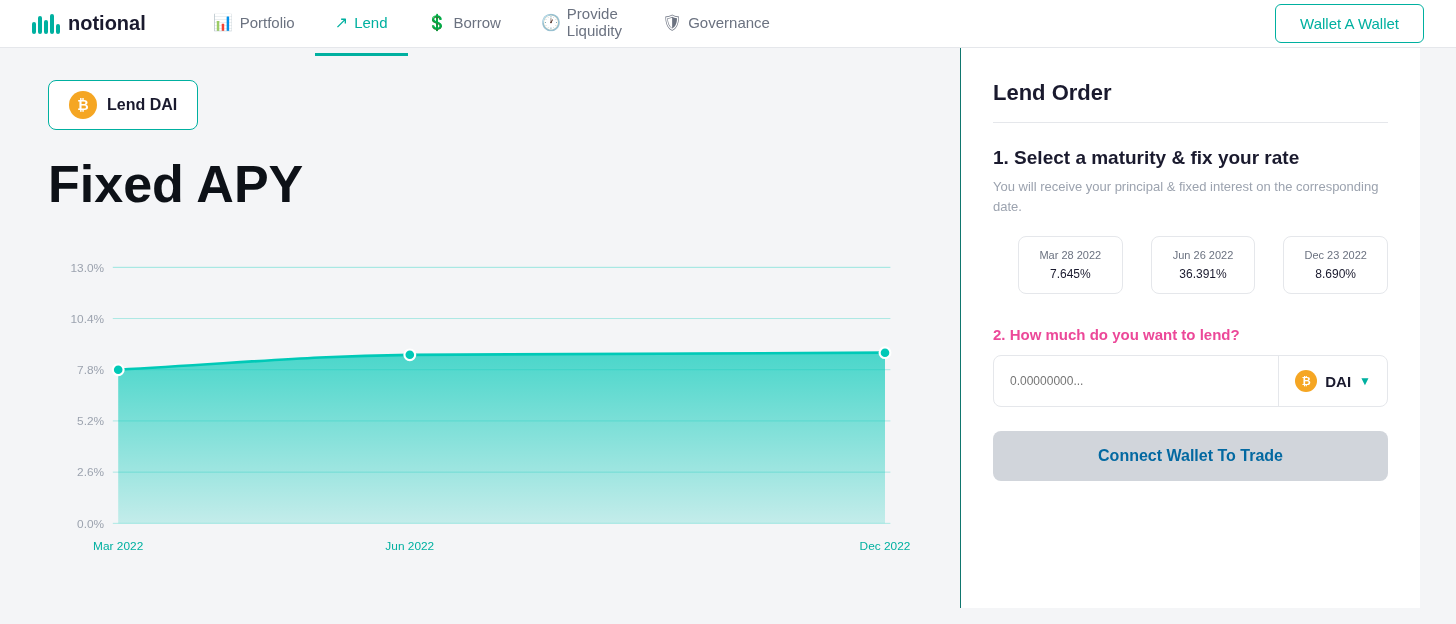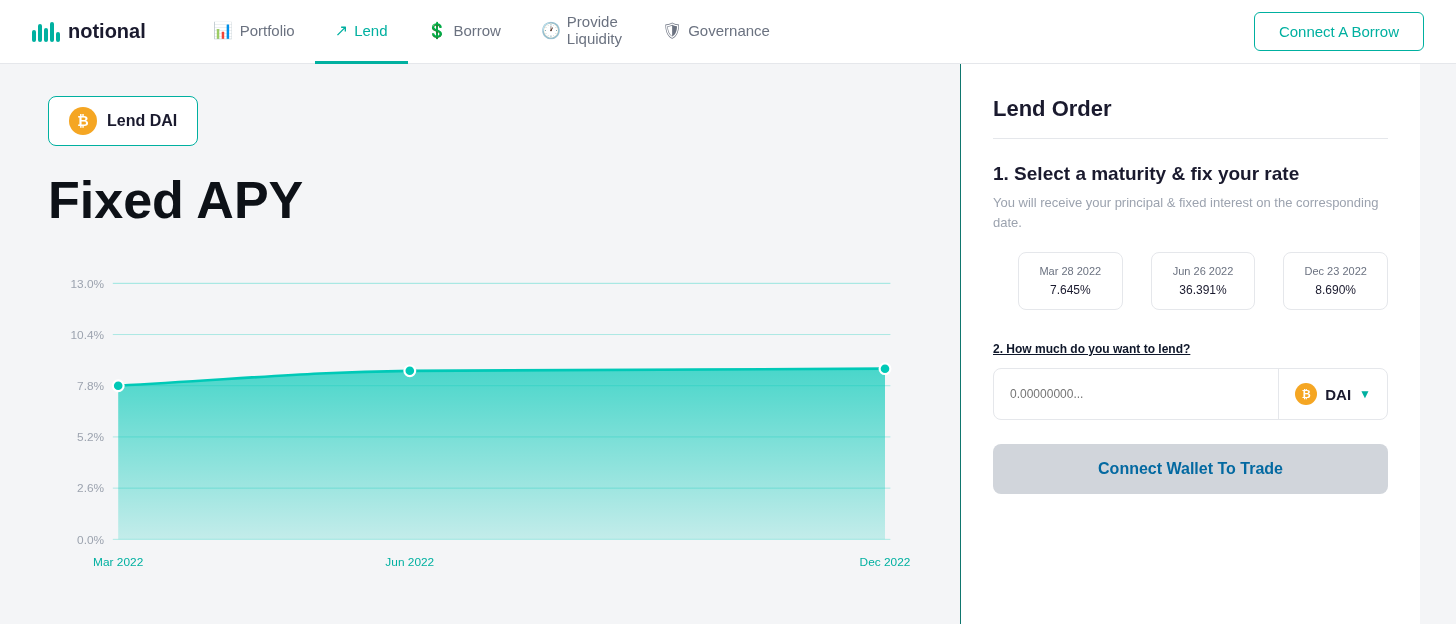--- a/index.html
+++ b/index.html
@@ -1,21 +1,21 @@
 <!DOCTYPE html>
 <html><head>
   <meta charset="utf-8">
   <style>
     * { box-sizing: border-box; margin: 0; padding: 0; }
     body { font-family: -apple-system, BlinkMacSystemFont, 'Segoe UI', sans-serif; background: #f4f5f7; color: #1a1a2e; }
 
     
     .navbar {
       display: flex; align-items: center; background: #fff;
-      border-bottom: 1px solid #e5e7eb; padding: 0 32px; height: 64px;
+      border-bottom: 1px solid #e5e7eb; padding: 0 32px; height: 48px;
       position: sticky; top: 0; z-index: 100;
     }
     .nav-logo { display: flex; align-items: center; gap: 8px; margin-right: 48px; text-decoration: none; }
     .nav-logo-icon { display: flex; gap: 2px; align-items: flex-end; }
     .bar { width: 4px; background: #00b0a0; border-radius: 2px; }
     .nav-logo-text { font-size: 20px; font-weight: 700; color: #1a1a2e; }
     .nav-links { display: flex; gap: 0; flex: 1; }
     .nav-link {
       display: flex; align-items: center; gap: 6px; padding: 0 20px; height: 64px;
       text-decoration: none; font-size: 15px; color: #6b7280; cursor: pointer; border-bottom: 3px solid transparent;
@@ -57,21 +57,21 @@
     .section-desc { font-size: 13px; color: #9ca3af; margin-bottom: 20px; line-height: 1.5; }
 
     .maturity-cards { display: flex; gap: 28px; margin-bottom: 32px; padding-left: 25px; }
     .maturity-card {
       flex: 1; border: 1px solid #e5e7eb; border-radius: 8px; padding: 12px 14px;
       cursor: pointer; text-align: center;
     }
     .maturity-date { font-size: 11px; color: #6b7280; margin-bottom: 6px; }
     .maturity-rate { font-size: 12px; font-weight: 400; color: #1a1a2e; }
 
-    .lend-amount-label { font-size: 12px; font-weight: 600; color: #0f172a; margin-bottom: 12px; text-decoration: underline; }
+    .lend-amount-label { font-size: 15px; font-weight: 600; color: #ec4899; margin-bottom: 12px; }
     .amount-input-row {
       display: flex; align-items: center; border: 1px solid #e5e7eb; border-radius: 8px;
       overflow: hidden; background: #fff; margin-bottom: 24px;
     }
     .amount-input {
       flex: 1; border: none; outline: none; padding: 14px 16px; font-size: 12px; color: #9ca3af; background: transparent;
     }
     .currency-selector {
       display: flex; align-items: center; gap: 8px; padding: 14px 16px;
       border-left: 1px solid #e5e7eb; cursor: pointer; font-weight: 600; color: #1a1a2e; font-size: 15px;
@@ -114,21 +114,21 @@
     <a class="nav-link">
       <span class="nav-link-icon">🕐</span>
       <span>Provide Liquidity</span>
     </a>
     <a class="nav-link">
       <span class="nav-link-icon">🛡</span>
       <span>Governance</span>
     </a>
   </div>
   <div class="nav-spacer"></div>
-  <button class="connect-btn">Connect A Borrow</button>
+  <button class="connect-btn">Wallet A Wallet</button>
 </nav>
 
 <div class="main-layout">
 
   <div class="content-area">
     <div class="token-badge">
       <div class="dai-icon">₿</div>
       <span>Lend DAI</span>
     </div>
     <h1 class="fixed-apy-title">Fixed APY</h1>

